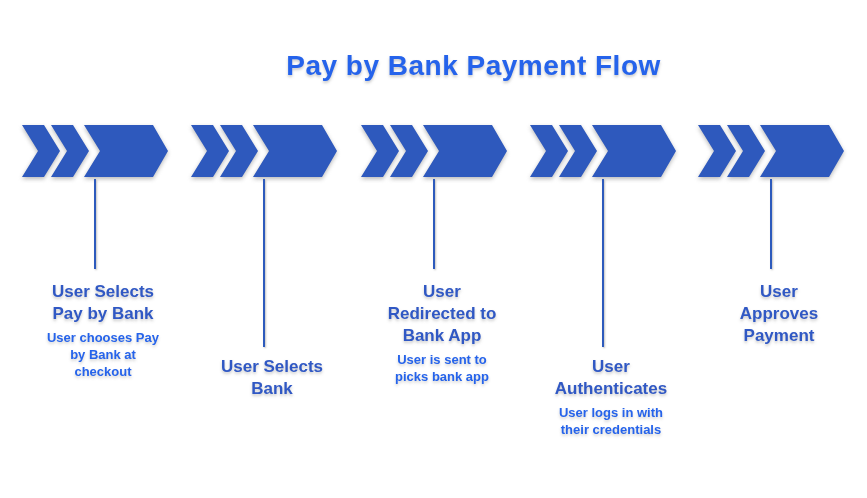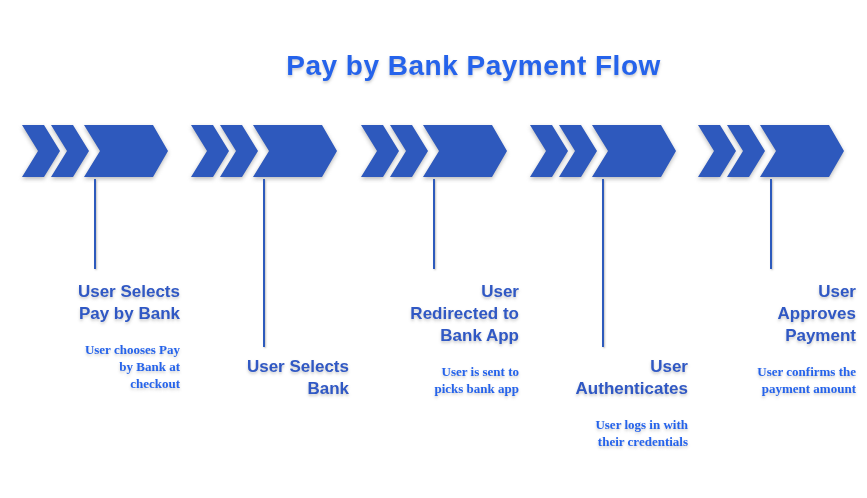--- a/index.html
+++ b/index.html
@@ -50,42 +50,41 @@
     position:absolute;
     left:84px;top:54px;
     width:2px;
     background:var(--connector);
     box-shadow:1px 1px 2px rgba(100,100,100,.4);
   }
   .step.short .connector{height:90px;}
   .step.long  .connector{height:168px;}
   .label{
     position:absolute;
-    left:0;width:170px;
-    text-align:right;
+    left:8px;width:170px;
+    text-align:center;
   }
   .step.short .label{top:156px;}
   .step.long  .label{top:231px;}
   .heading{
     font-size:17px;
     line-height:22px;
     font-weight:700;
     color:var(--heading);
     white-space:pre-line;
     text-shadow:0 2px 3px rgba(100,100,100,.35);
   }
   .desc{
-    margin-top:16px;
+    margin-top:4px;
     font-size:13px;
     line-height:17px;
     font-weight:700;
     color:var(--description);
     white-space:pre-line;
     text-shadow:0 2px 3px rgba(100,100,100,.3);
-    font-family:Liberation Serif, serif;
   }
 </style>
 </head>
 <body>
 
 <div class="canvas">
 
   <div class="title">Pay by Bank Payment Flow</div>
 
   <div class="step s1 short">
@@ -152,18 +151,16 @@
     <svg class="chevrons" viewBox="0 0 146 52">
       <path d="M0 0 H22 L38 26 L22 52 H0 L16 26 Z"></path>
       <path d="M29 0 H51 L67 26 L51 52 H29 L45 26 Z"></path>
       <path d="M62 0 H131 L146 26 L131 52 H62 L78 26 Z"></path>
     </svg>
     <div class="connector"></div>
     <div class="label">
       <div class="heading">User
 Approves
 Payment</div>
-      <div class="desc">User confirms the
-payment amount</div>
     </div>
   </div>
 
 </div>
 
 </body></html>

